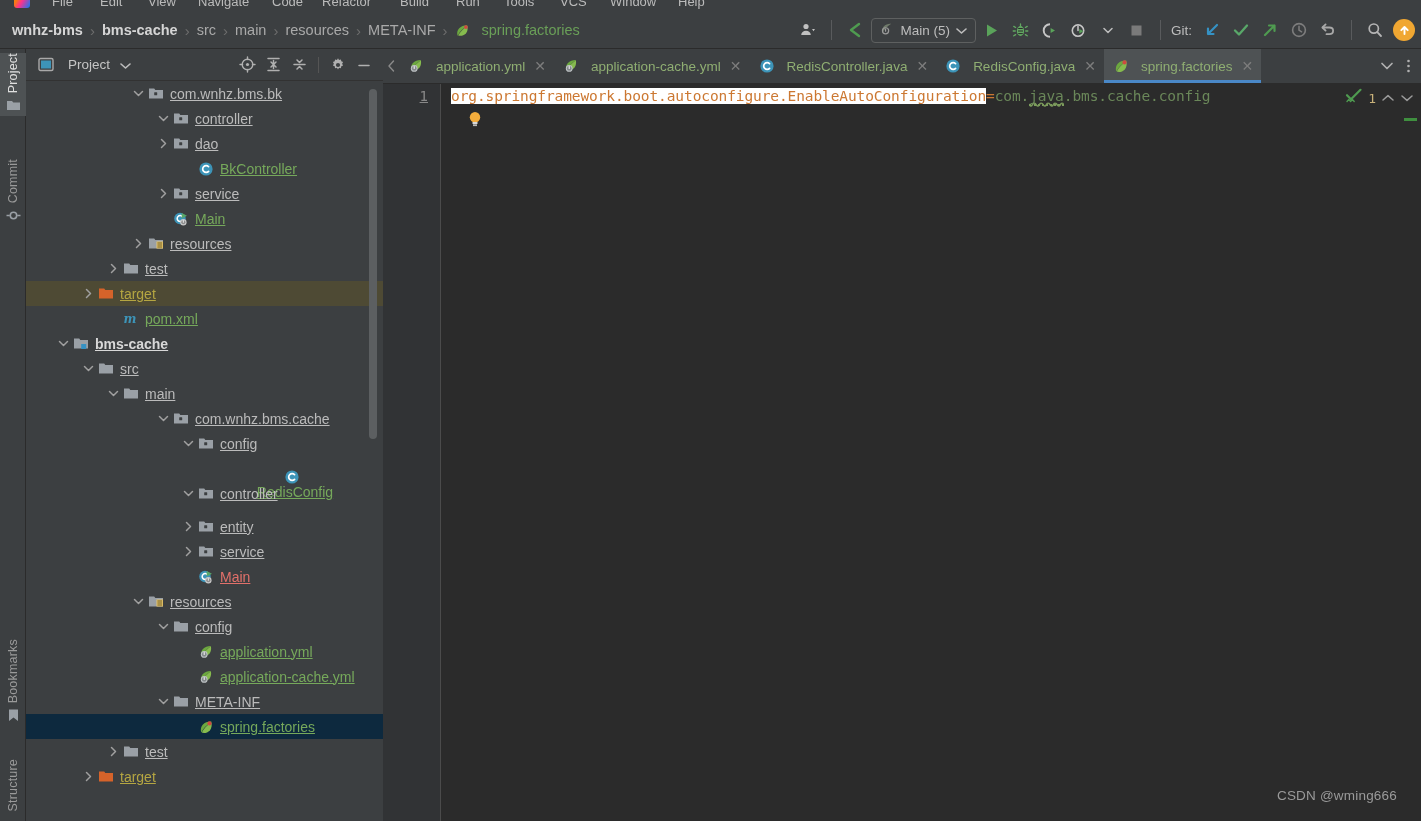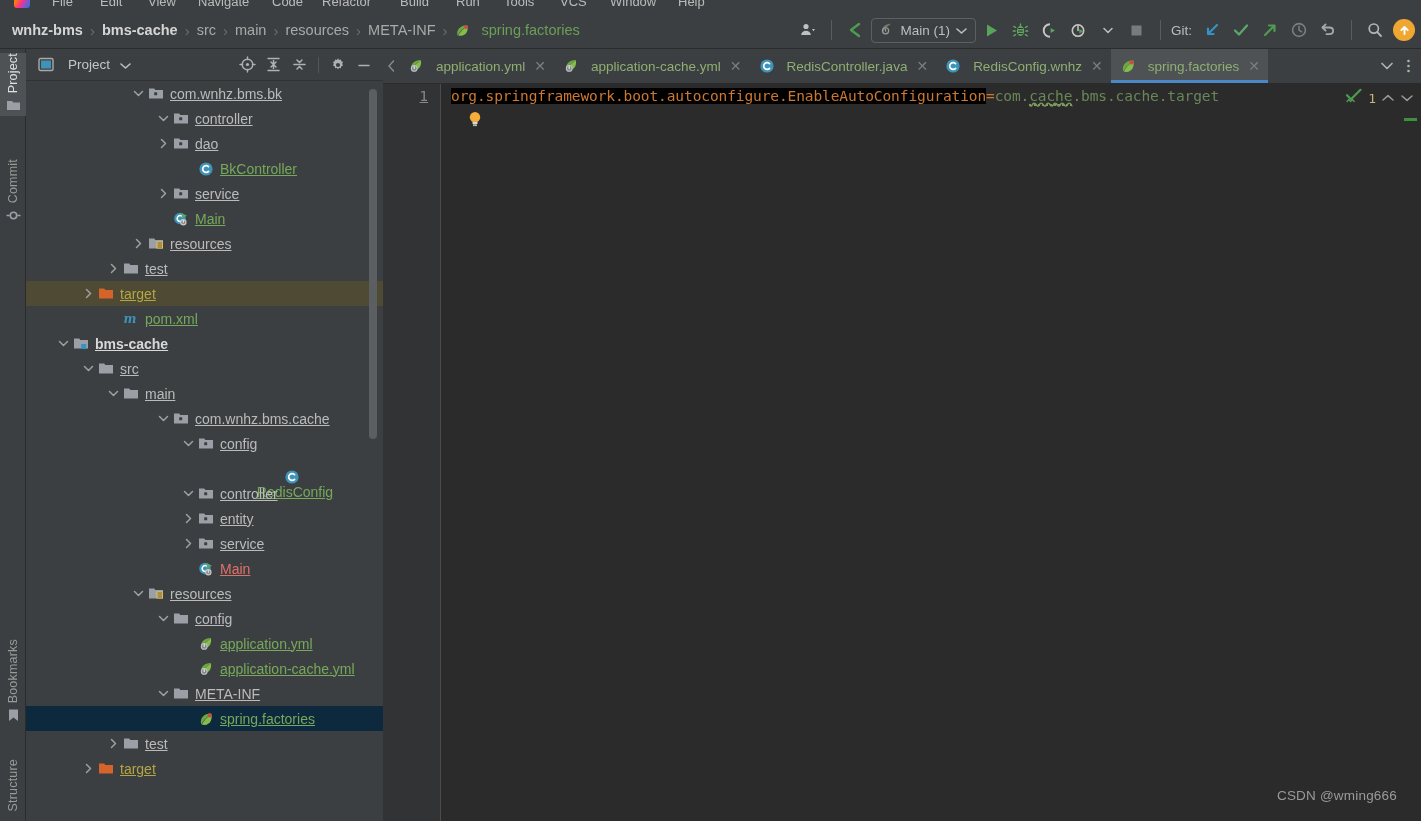--- a/index.html
+++ b/index.html
@@ -149,21 +149,21 @@
     position: absolute; right: 12px; top: 4px;
     font-family: "DejaVu Sans Mono", monospace; font-size: 14px;
     color: #888; text-decoration: underline;
   }
   .code-line {
     position: absolute; left: 68px; top: 4px;
     font-family: "DejaVu Sans Mono", monospace; font-size: 14.5px;
     white-space: pre; letter-spacing: -0.1px;
   }
   .tok-key { color: #cc7832; }
-  .tok-key.hl { background: #000000; }
+  .tok-key.hl { background: #ffffff; }
   .tok-val { color: #6a8759; }
   .tok-squig {
     border-bottom: 2px dotted #7b9a5d;
     text-decoration: underline wavy #7a9a5a;
     text-decoration-skip-ink: none;
   }
   .bulb { position: absolute; left: 85px; top: 27px; width: 14px; height: 17px; }
 
   .inspect-widget {
     position: absolute; right: 4px; top: 2px; display: flex; align-items: center; gap: 5px;
@@ -255,21 +255,21 @@
       </div>
 
       <div class="runconfig">
         <span>
           <svg width="15" height="15" viewBox="0 0 16 16">
             <path d="M13 3C10.6 2.6 7 3.6 5 5.8 3 8 3 11.4 3.8 12.8 5.2 9.2 8.2 6.5 13 3z" fill="#6f7a6a"></path>
             <circle cx="7" cy="10.5" r="3.3" fill="none" stroke="#9a9a9a" stroke-width="1.3"></circle>
             <path d="M7 8.6v2.2" stroke="#9a9a9a" stroke-width="1.3" stroke-linecap="round"></path>
           </svg>
         </span>
-        <span>Main (1)</span>
+        <span>Main (5)</span>
         <span>
           <svg width="11" height="8" viewBox="0 0 11 8">
               <path d="M1 2l4.5 4L10 2" stroke="#bdbdbd" stroke-width="1.6" fill="none" stroke-linecap="round" stroke-linejoin="round"></path>
             </svg>
         </span>
       </div>
 
       <div class="tb-btn">
         <svg width="17" height="17" viewBox="0 0 17 17">
             <path d="M4 2.5 L14 8.5 L4 14.5 Z" fill="#5aa35a"></path>
@@ -624,21 +624,21 @@
               <path d="M2.5 4.5L6.5 8.5L10.5 4.5" stroke="#a0a0a0" stroke-width="1.5" fill="none" stroke-linecap="round" stroke-linejoin="round"></path>
             </svg></span>
           <span class="ico">
             <svg width="16" height="15" viewBox="0 0 16 15">
               <path d="M1 2.5h5.2l1.1 1.5H15v8.5H1z" fill="#9aa0a6"></path>
               <rect x="6.2" y="6.2" width="3" height="3" rx="0.5" fill="#3c3f41"></rect>
             </svg>
           </span>
           <span class="lbl">controller</span>
         </div>
-        <div class="row" style="padding-left: 156px;">
+        <div class="row" style="padding-left: 156px; margin-top: 8px;">
           <span class="arrow"><svg width="13" height="13" viewBox="0 0 13 13">
               <path d="M4.5 2.5L8.5 6.5L4.5 10.5" stroke="#a0a0a0" stroke-width="1.5" fill="none" stroke-linecap="round" stroke-linejoin="round"></path>
             </svg></span>
           <span class="ico">
             <svg width="16" height="15" viewBox="0 0 16 15">
               <path d="M1 2.5h5.2l1.1 1.5H15v8.5H1z" fill="#9aa0a6"></path>
               <rect x="6.2" y="6.2" width="3" height="3" rx="0.5" fill="#3c3f41"></rect>
             </svg>
           </span>
           <span class="lbl">entity</span>
@@ -810,21 +810,21 @@
           <span>RedisController.java</span>
           <span class="x">✕</span>
         </div>
         <div class="etab">
           <span class="ico">
             <svg width="16" height="16" viewBox="0 0 16 16">
               <circle cx="8" cy="8" r="6.6" fill="#3d94b8"></circle>
               <path d="M10.6 5.7a3.4 3.4 0 1 0 0 4.6" stroke="#ffffff" stroke-width="1.7" fill="none" stroke-linecap="round"></path>
             </svg>
           </span>
-          <span>RedisConfig.wnhz</span>
+          <span>RedisConfig.java</span>
           <span class="x">✕</span>
         </div>
         <div class="etab active">
           <span class="ico">
             <svg width="17" height="16" viewBox="0 0 17 16">
               <path d="M14.5 2.4C11.7 1.9 7.4 3 5 5.6 2.7 8.2 2.7 12.2 3.7 13.8 5.3 9.6 9 6.4 14.5 2.4z" fill="#6ca83f"></path>
               <path d="M14.2 2.8C9.8 6.2 5.8 9.8 4 13.9c2.4 1 6.3.2 8.6-2.3 2.1-2.3 2.3-6.3 1.6-8.8z" fill="#86bb4e"></path>
               <circle cx="12.2" cy="4.2" r="2.2" fill="#cf4a41"></circle>
             </svg>
           </span>
@@ -845,21 +845,21 @@
             </svg>
           </span>
         </div>
       </div>
 
     <div class="code-area">
       <div class="gutter">
         <span class="lineno">1</span>
       </div>
 
-      <div class="code-line"><span class="tok-key hl">org.springframework.boot.autoconfigure.EnableAutoConfiguration</span><span class="tok-key">=</span><span class="tok-val">com.</span><span class="tok-val tok-squig">cache</span><span class="tok-val">.bms.cache.target</span></div>
+      <div class="code-line"><span class="tok-key hl">org.springframework.boot.autoconfigure.EnableAutoConfiguration</span><span class="tok-key">=</span><span class="tok-val">com.</span><span class="tok-val tok-squig">java</span><span class="tok-val">.bms.cache.config</span></div>
 
       <div class="bulb">
         <svg width="14" height="17" viewBox="0 0 14 17">
           <circle cx="7" cy="6.3" r="5.2" fill="#f5ad3c"></circle>
           <rect x="4.5" y="11" width="5" height="2" fill="#d8d8d8"></rect>
           <rect x="5" y="13.3" width="4" height="1.8" fill="#b9b9b9"></rect>
         </svg>
       </div>
 
       <div class="inspect-widget">

